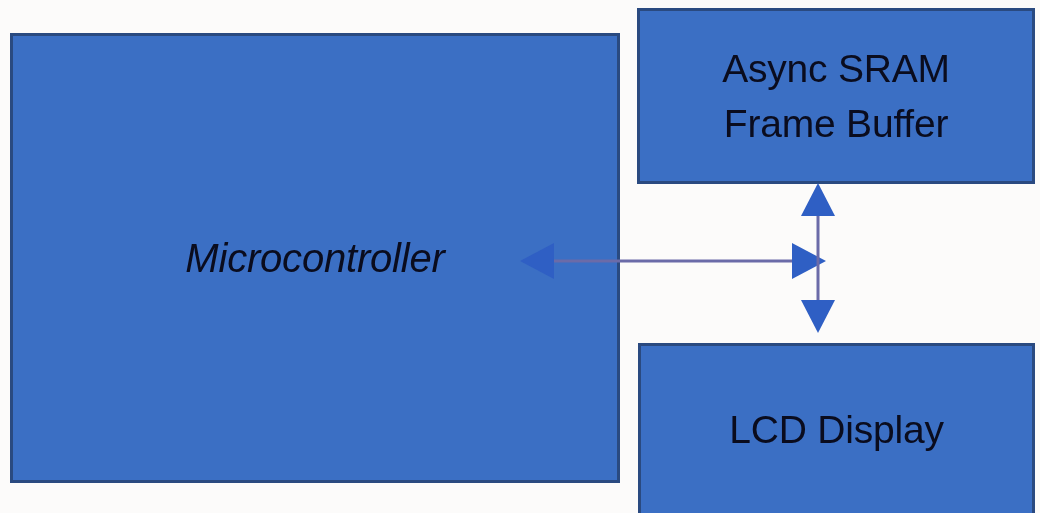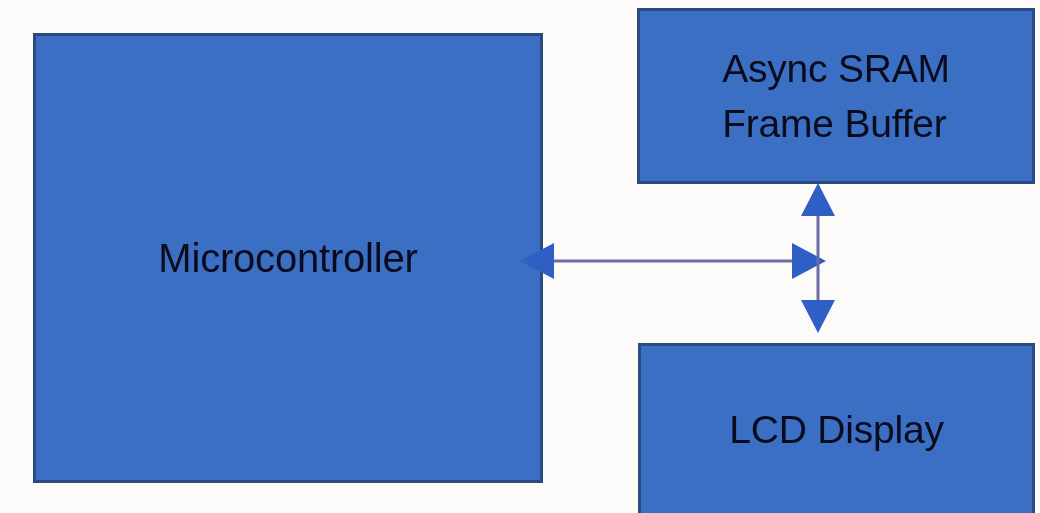--- a/index.html
+++ b/index.html
@@ -19,35 +19,37 @@
 
   
   .block {
     position: absolute;
     box-sizing: border-box;
     background: #3B6FC4;
     border: 3px solid #2A4A80;
     display: flex;
     align-items: center;
     justify-content: center;
+    text-align: center;
   }
   .block .block-label {
     color: #0A0C1E;
     font-weight: 400;
     line-height: 1.32;
     letter-spacing: -0.2px;
     white-space: pre-line;
     padding: 0 6px;
   }
 
   #block-mcu {
-    left: 33px;
+    left: 10px;
     top: 33px;
-    width: 510px;
+    width: 610px;
     height: 450px;
+    font-style: italic;
   }
   #block-mcu .block-label {
     font-size: 40px;
   }
 
   #block-sram {
     left: 637px;
     top: 8px;
     width: 398px;
     height: 176px;

